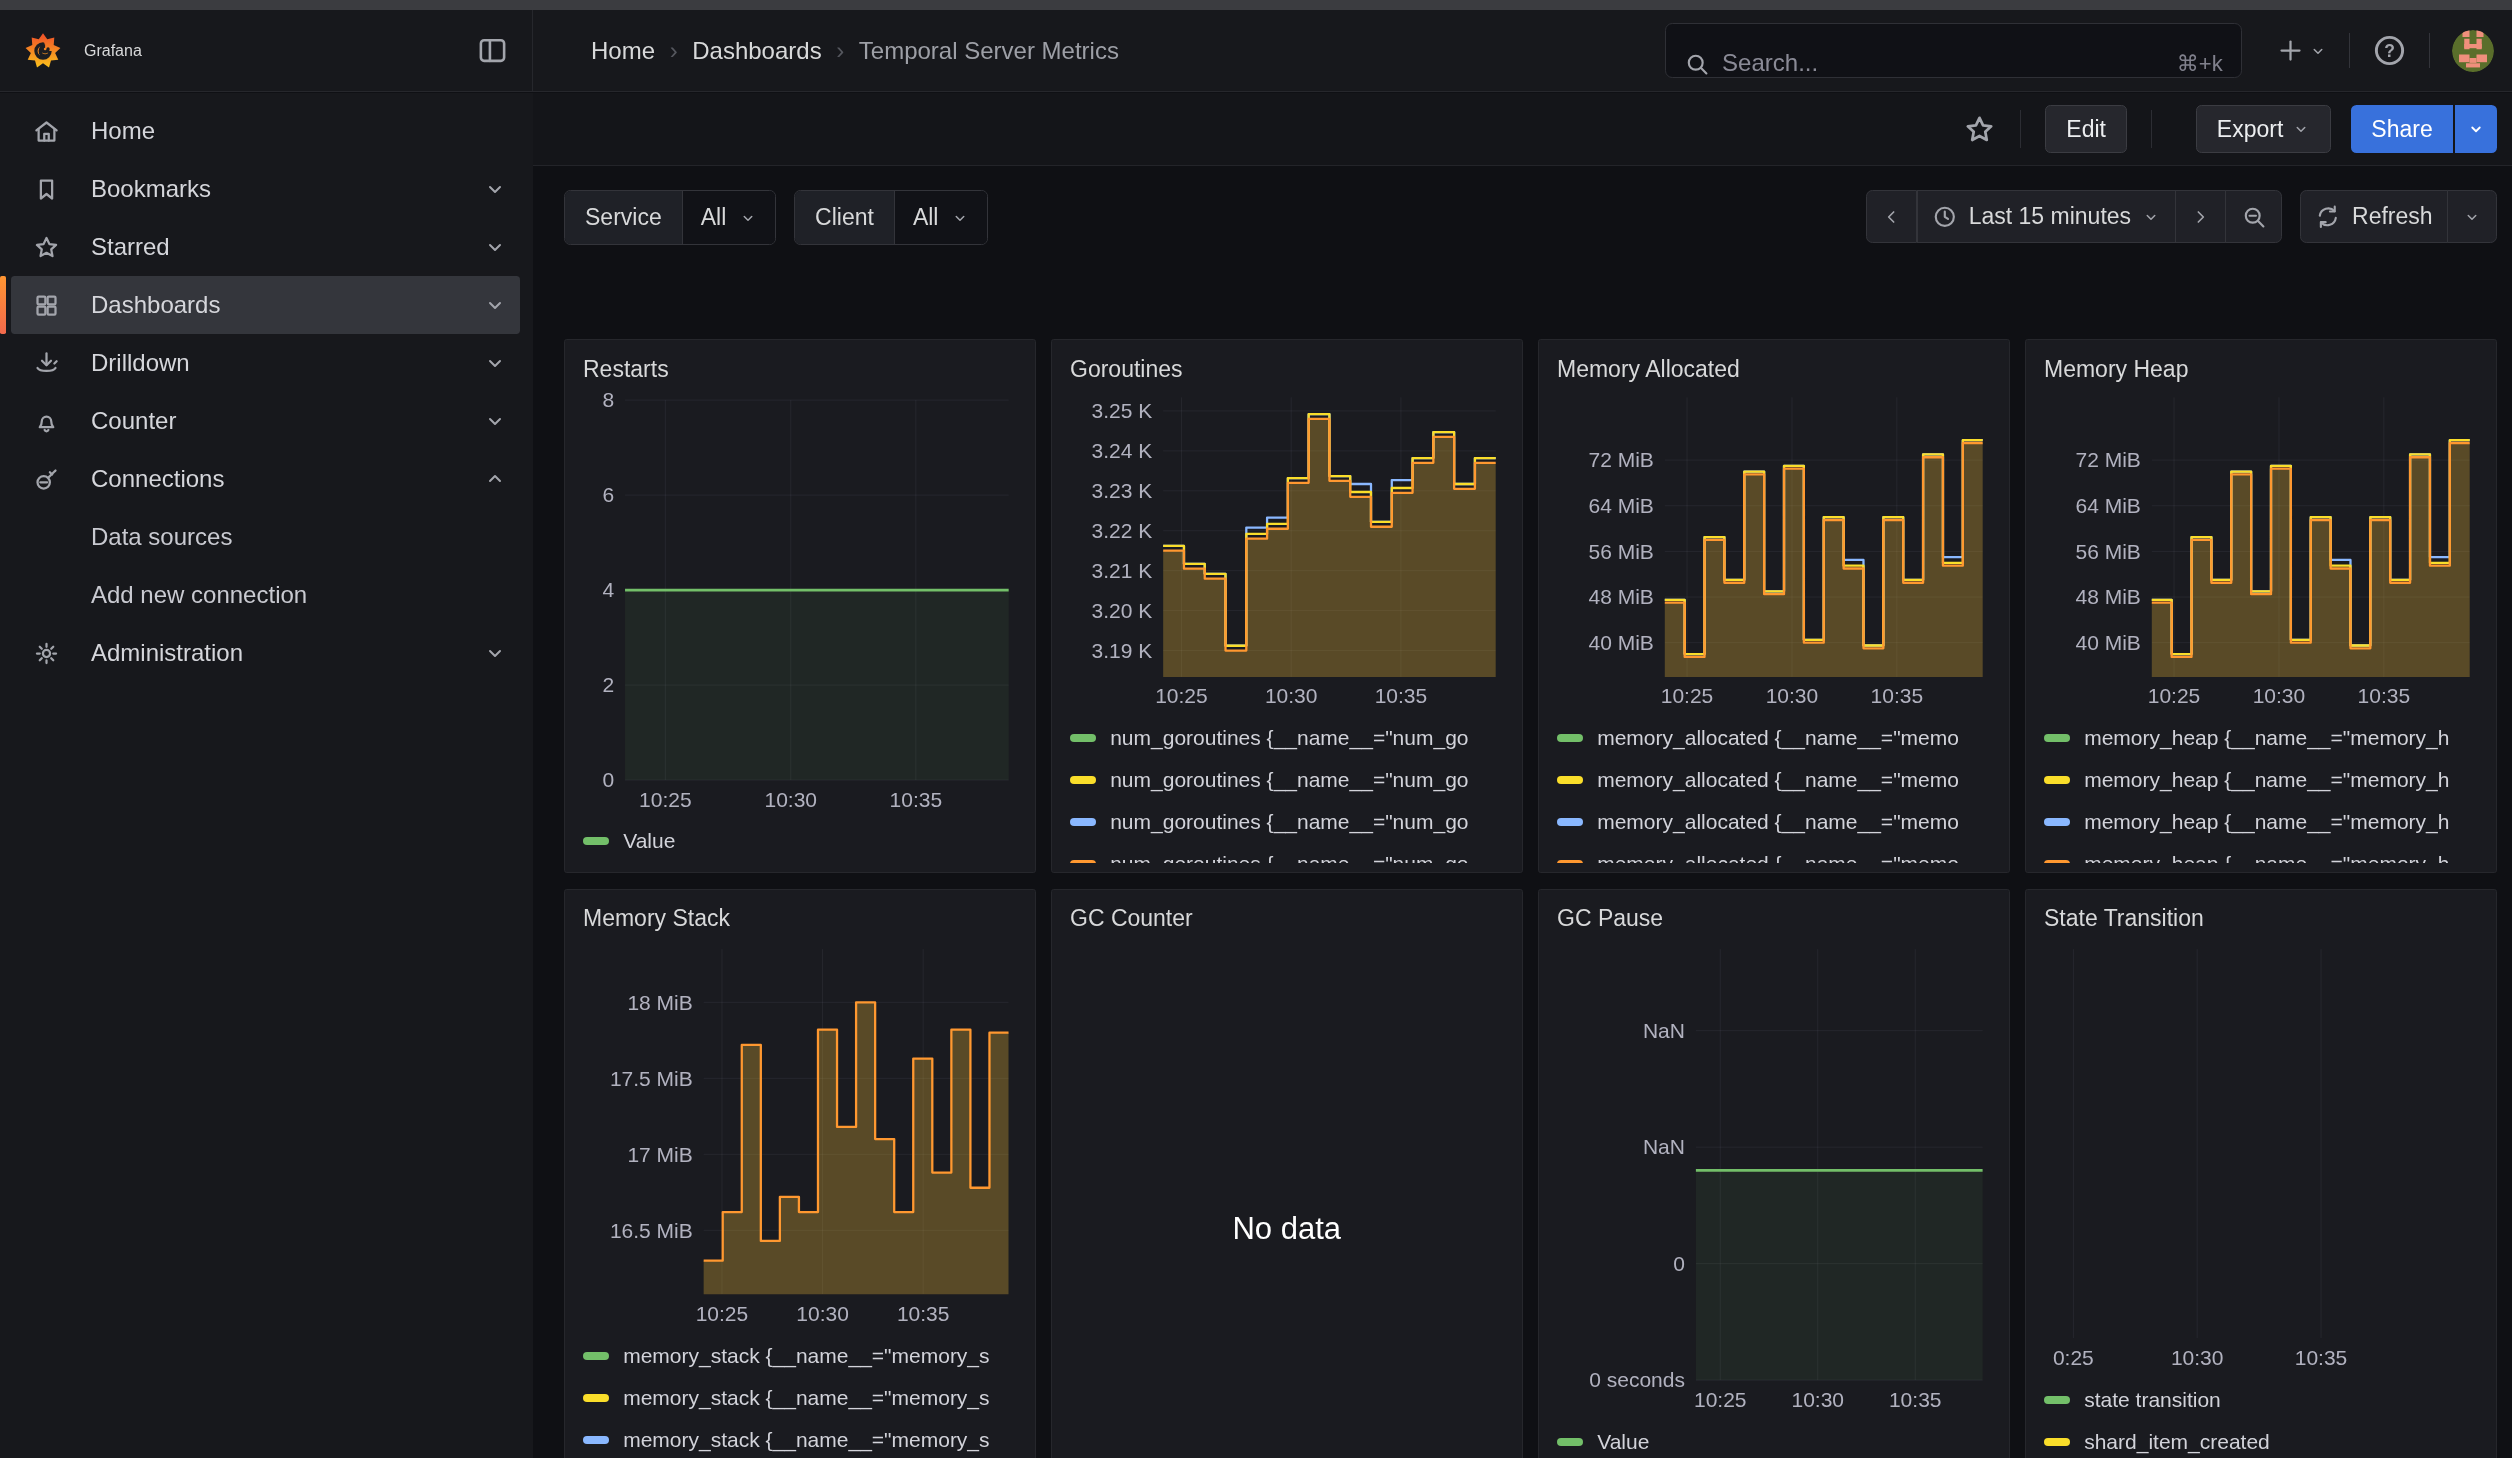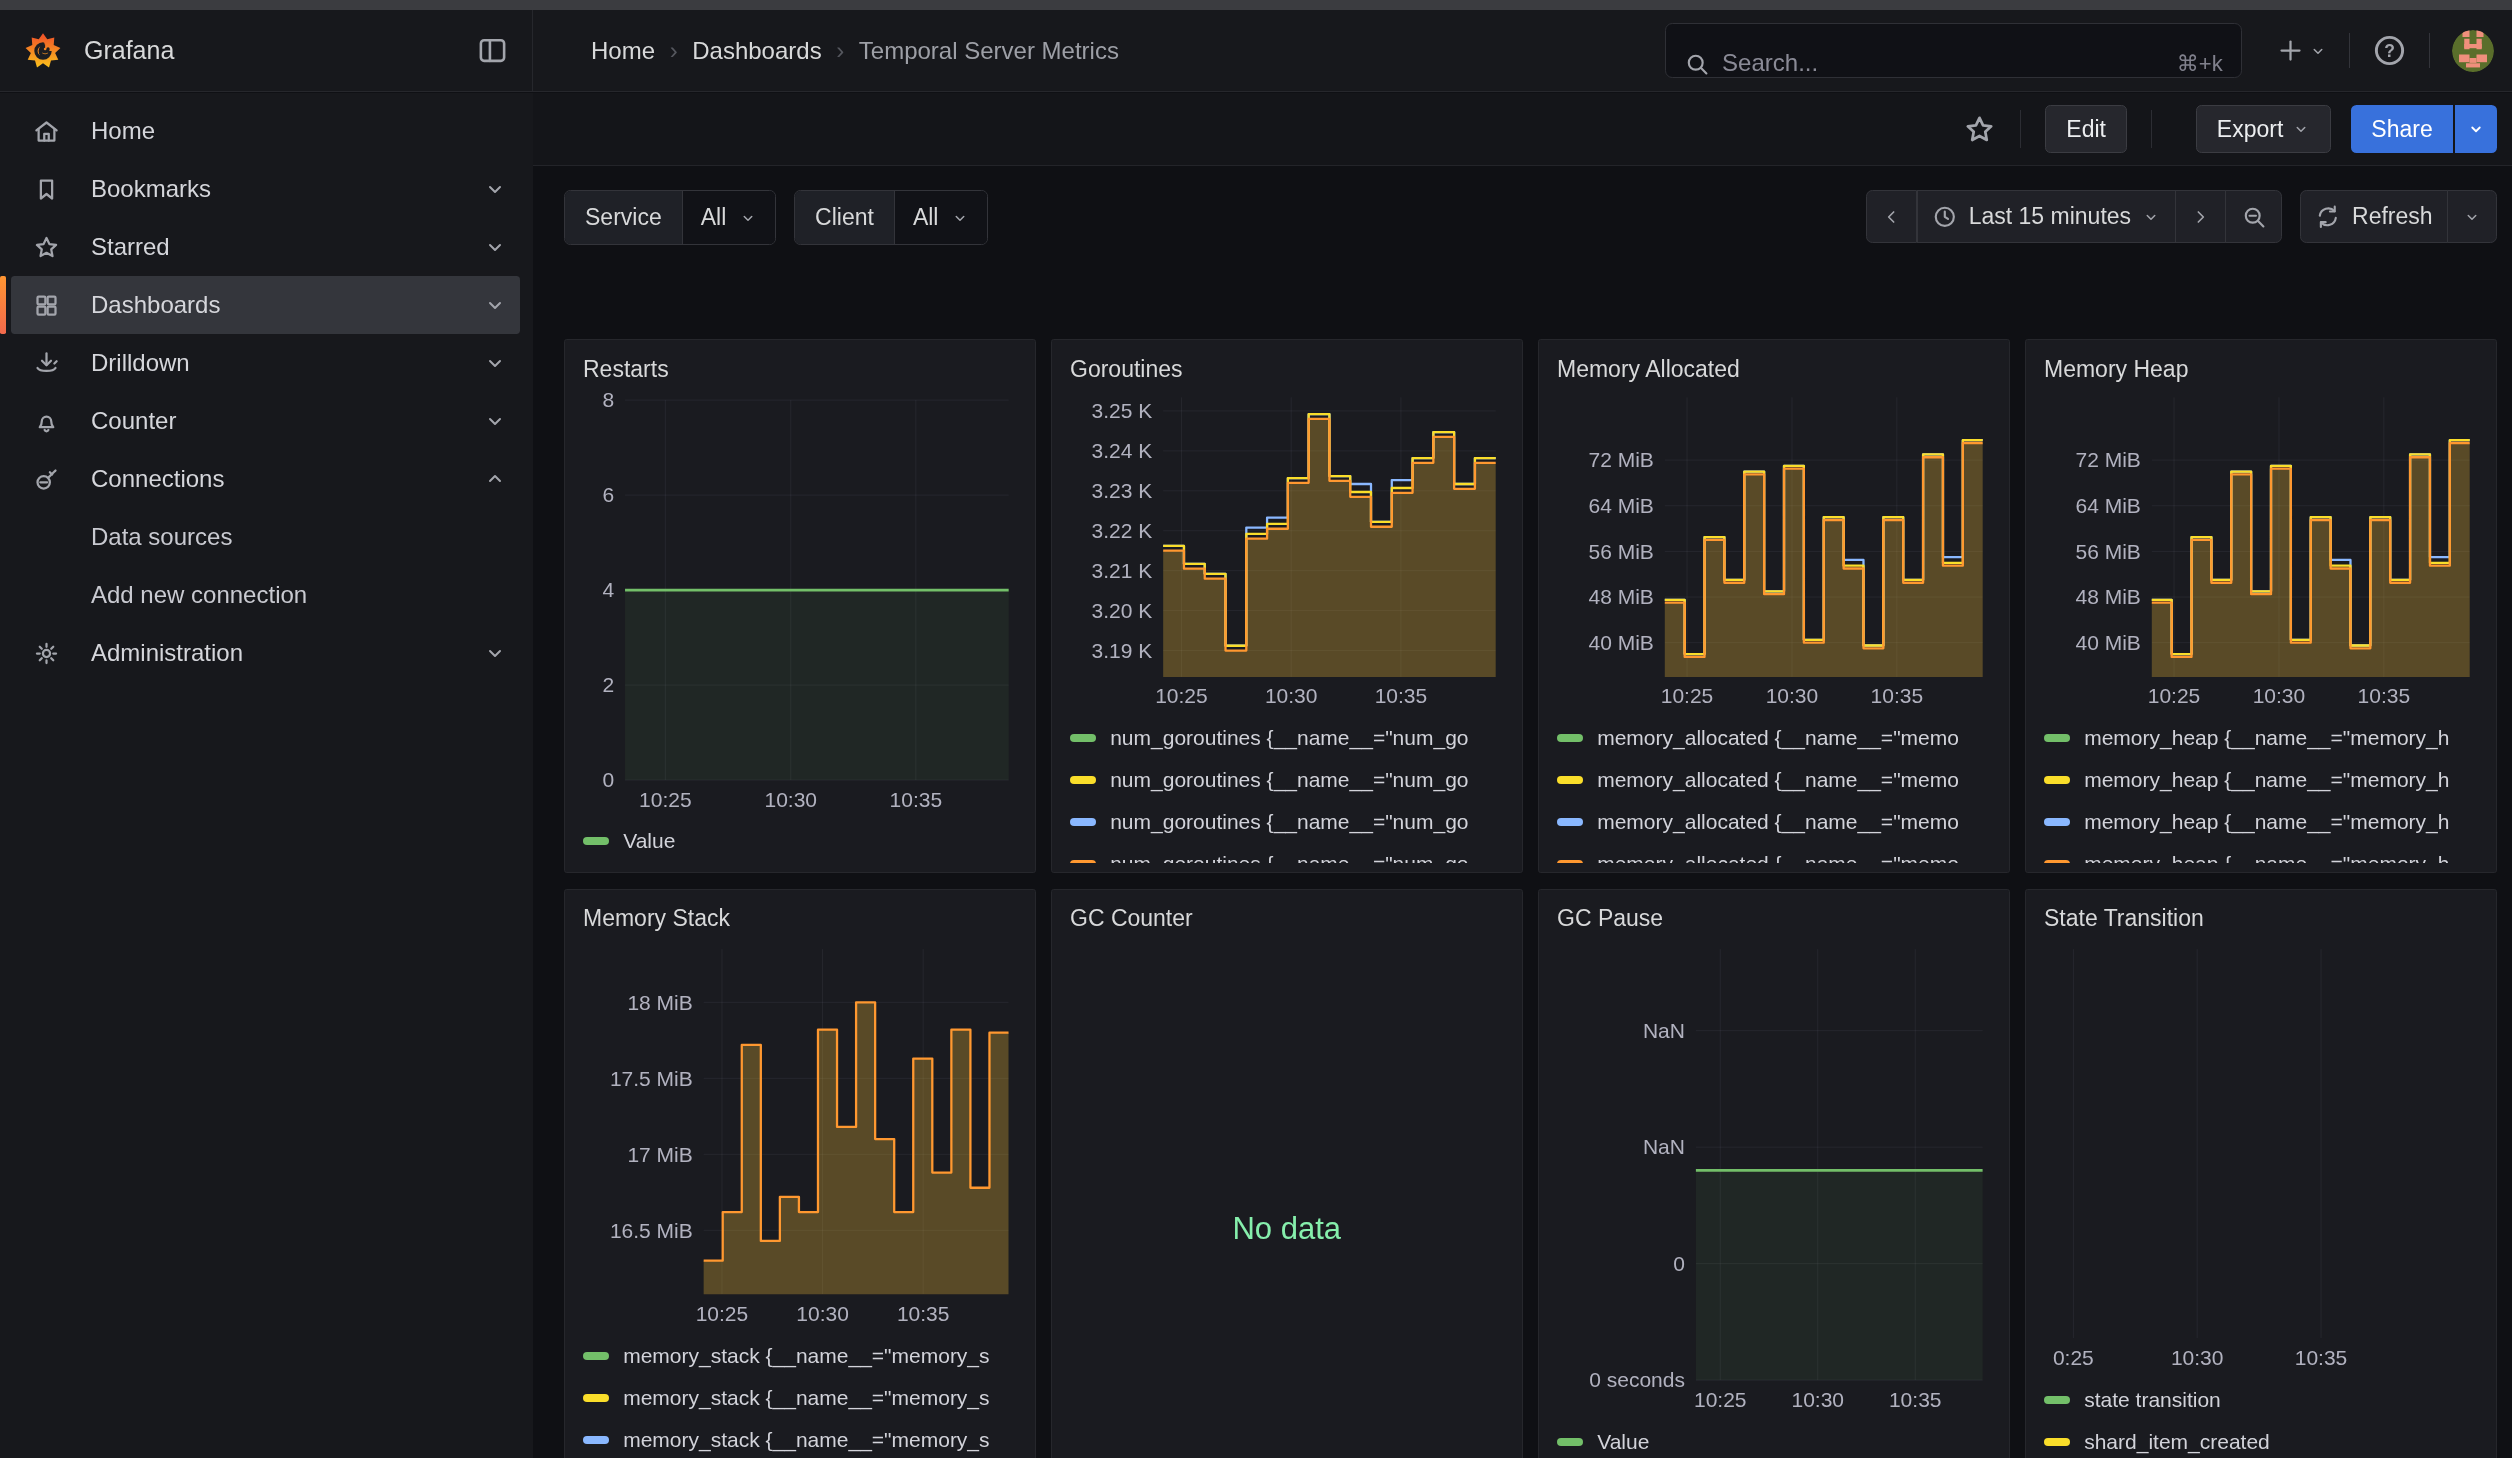--- a/index.html
+++ b/index.html
@@ -9,21 +9,21 @@
   svg text{font-family:"Liberation Sans",sans-serif;}
 
   
   .top-strip{position:absolute;top:0;left:0;width:100%;height:10px;background:#3b3c40;}
 
   
   .header{position:absolute;top:10px;left:0;width:100%;height:82px;background:#17181c;
           border-bottom:0.9px solid #26272c;display:flex;box-sizing:border-box;}
   .header-left{width:533px;min-width:533px;display:flex;align-items:center;
                padding:0 24px;box-sizing:border-box;border-right:0.9px solid #26272c;}
-  .brand-name{margin-left:22px;font-size:25px;font-weight:500;color:#d8d9da;}
+  .brand-name{margin-left:22px;font-size:16px;font-weight:500;color:#d8d9da;}
   .pane-toggle{margin-left:auto;cursor:pointer;display:flex;align-items:center;}
   .header-right{flex:1;display:flex;align-items:center;padding:0 18px 0 58px;box-sizing:border-box;}
   .breadcrumb{display:flex;align-items:center;gap:14.6px;font-size:24px;}
   .crumb{color:#d8d9da;cursor:pointer;}
   .crumb-sep{color:#55575e;font-size:24px;}
   .crumb-current{color:#9d9fa6;}
   .search-box{margin-left:auto;width:577px;height:55px;background:#101116;border:0.9px solid #2f3036;
               border-radius:7.3px;display:flex;align-items:flex-end;padding:0 18px;box-sizing:border-box;cursor:text;}
   .search-ph{margin-left:12.8px;font-size:24px;color:rgba(204,204,220,0.65);flex:1;}
   .search-kbd{font-size:22px;color:rgba(204,204,220,0.60);}
@@ -86,21 +86,21 @@
   .panel{background:#1a1b20;border:0.9px solid #26272c;border-radius:2.7px;
          padding:12.8px 18px 9px 18px;box-sizing:border-box;display:flex;flex-direction:column;overflow:hidden;}
   .panel-title{font-size:23px;font-weight:500;color:#d8d9da;height:38px;line-height:33px;cursor:pointer;}
   .chart{position:relative;width:100%;}
   .p-restarts .chart{height:422px;}
   .p-multi .chart{height:322px;}
   .p-stack .chart{height:387px;}
   .p-gcpause .chart{height:473px;}
   .p-state .chart{height:431px;}
   .p-nodata .chart{flex:1;display:flex;align-items:center;justify-content:center;}
-  .nodata-msg{font-size:31px;color:#86efac;}
+  .nodata-msg{font-size:31px;color:#ffffff;}
   .legend{padding-top:7.3px;}
   .legend.clip{max-height:146px;overflow:hidden;}
   .legend-row{display:flex;align-items:center;height:42px;gap:14.6px;cursor:pointer;}
   .legend-marker{width:25.6px;height:8.2px;border-radius:4.6px;flex:none;}
   .legend-label{font-size:21px;color:#d2d3da;white-space:nowrap;overflow:hidden;}
 
   .icon-stroke{stroke:#a3a5ac;stroke-width:2;fill:none;stroke-linecap:round;stroke-linejoin:round;}
 </style>
 </head>
 <body>

